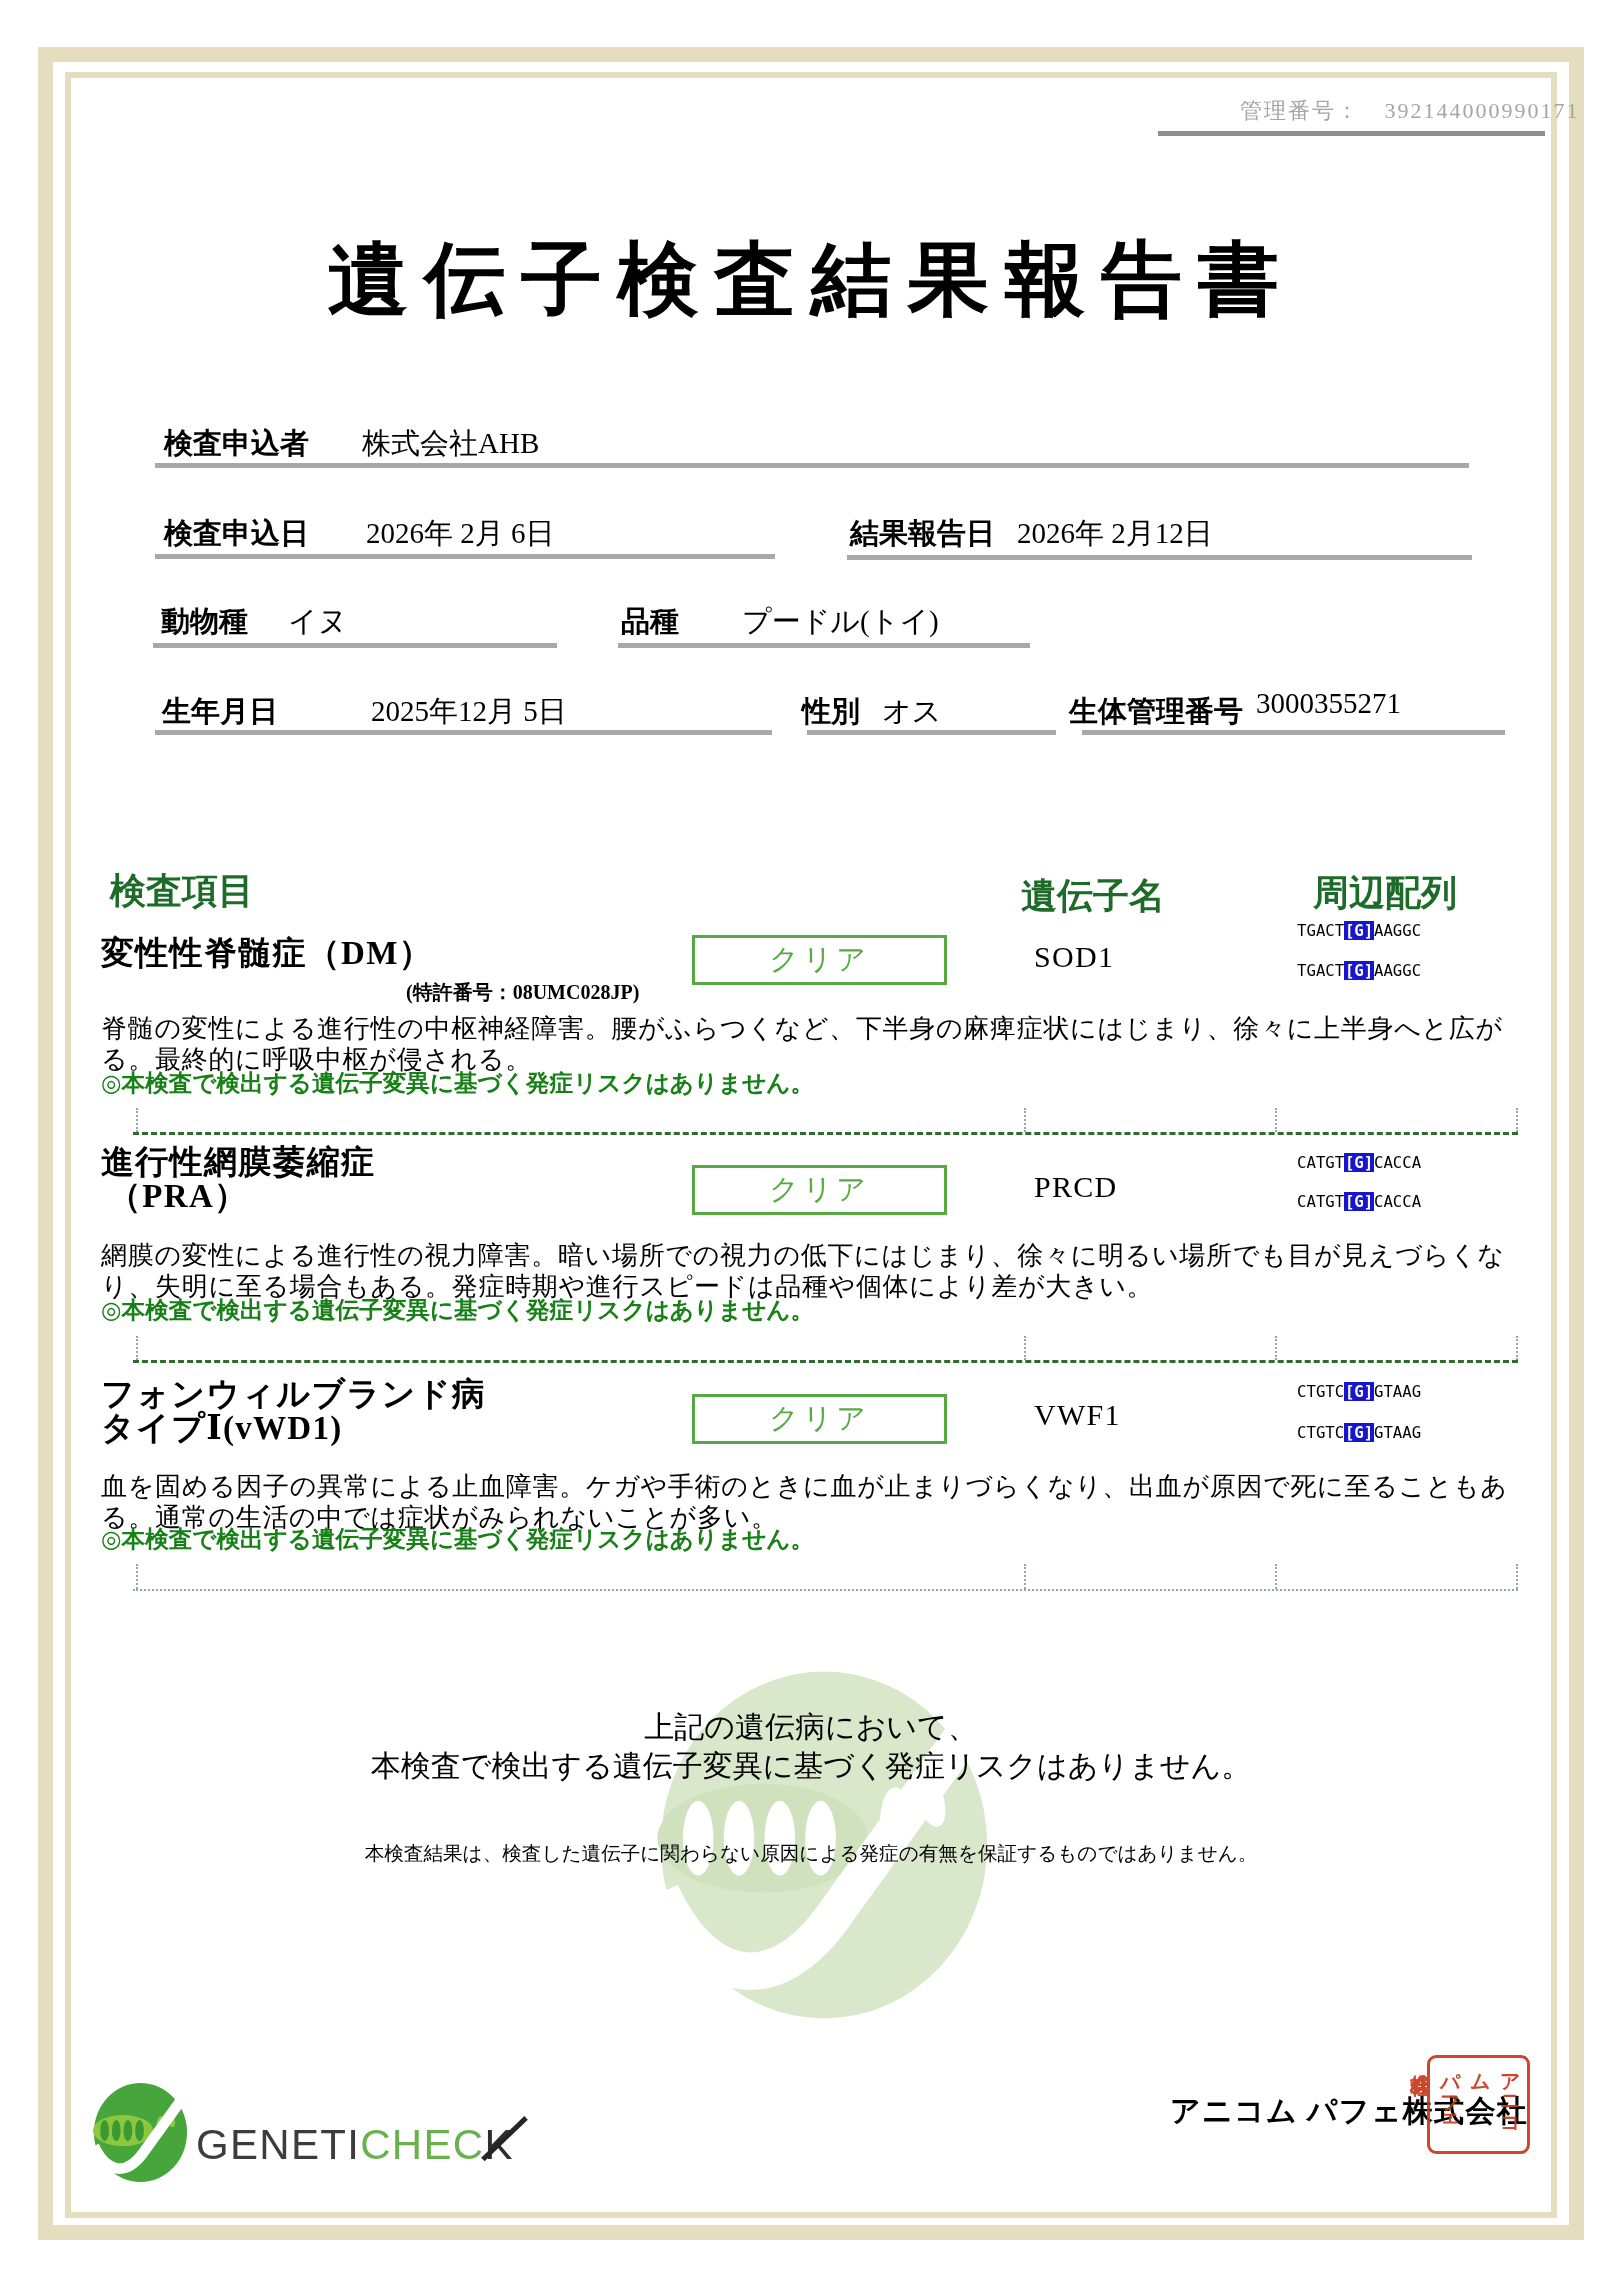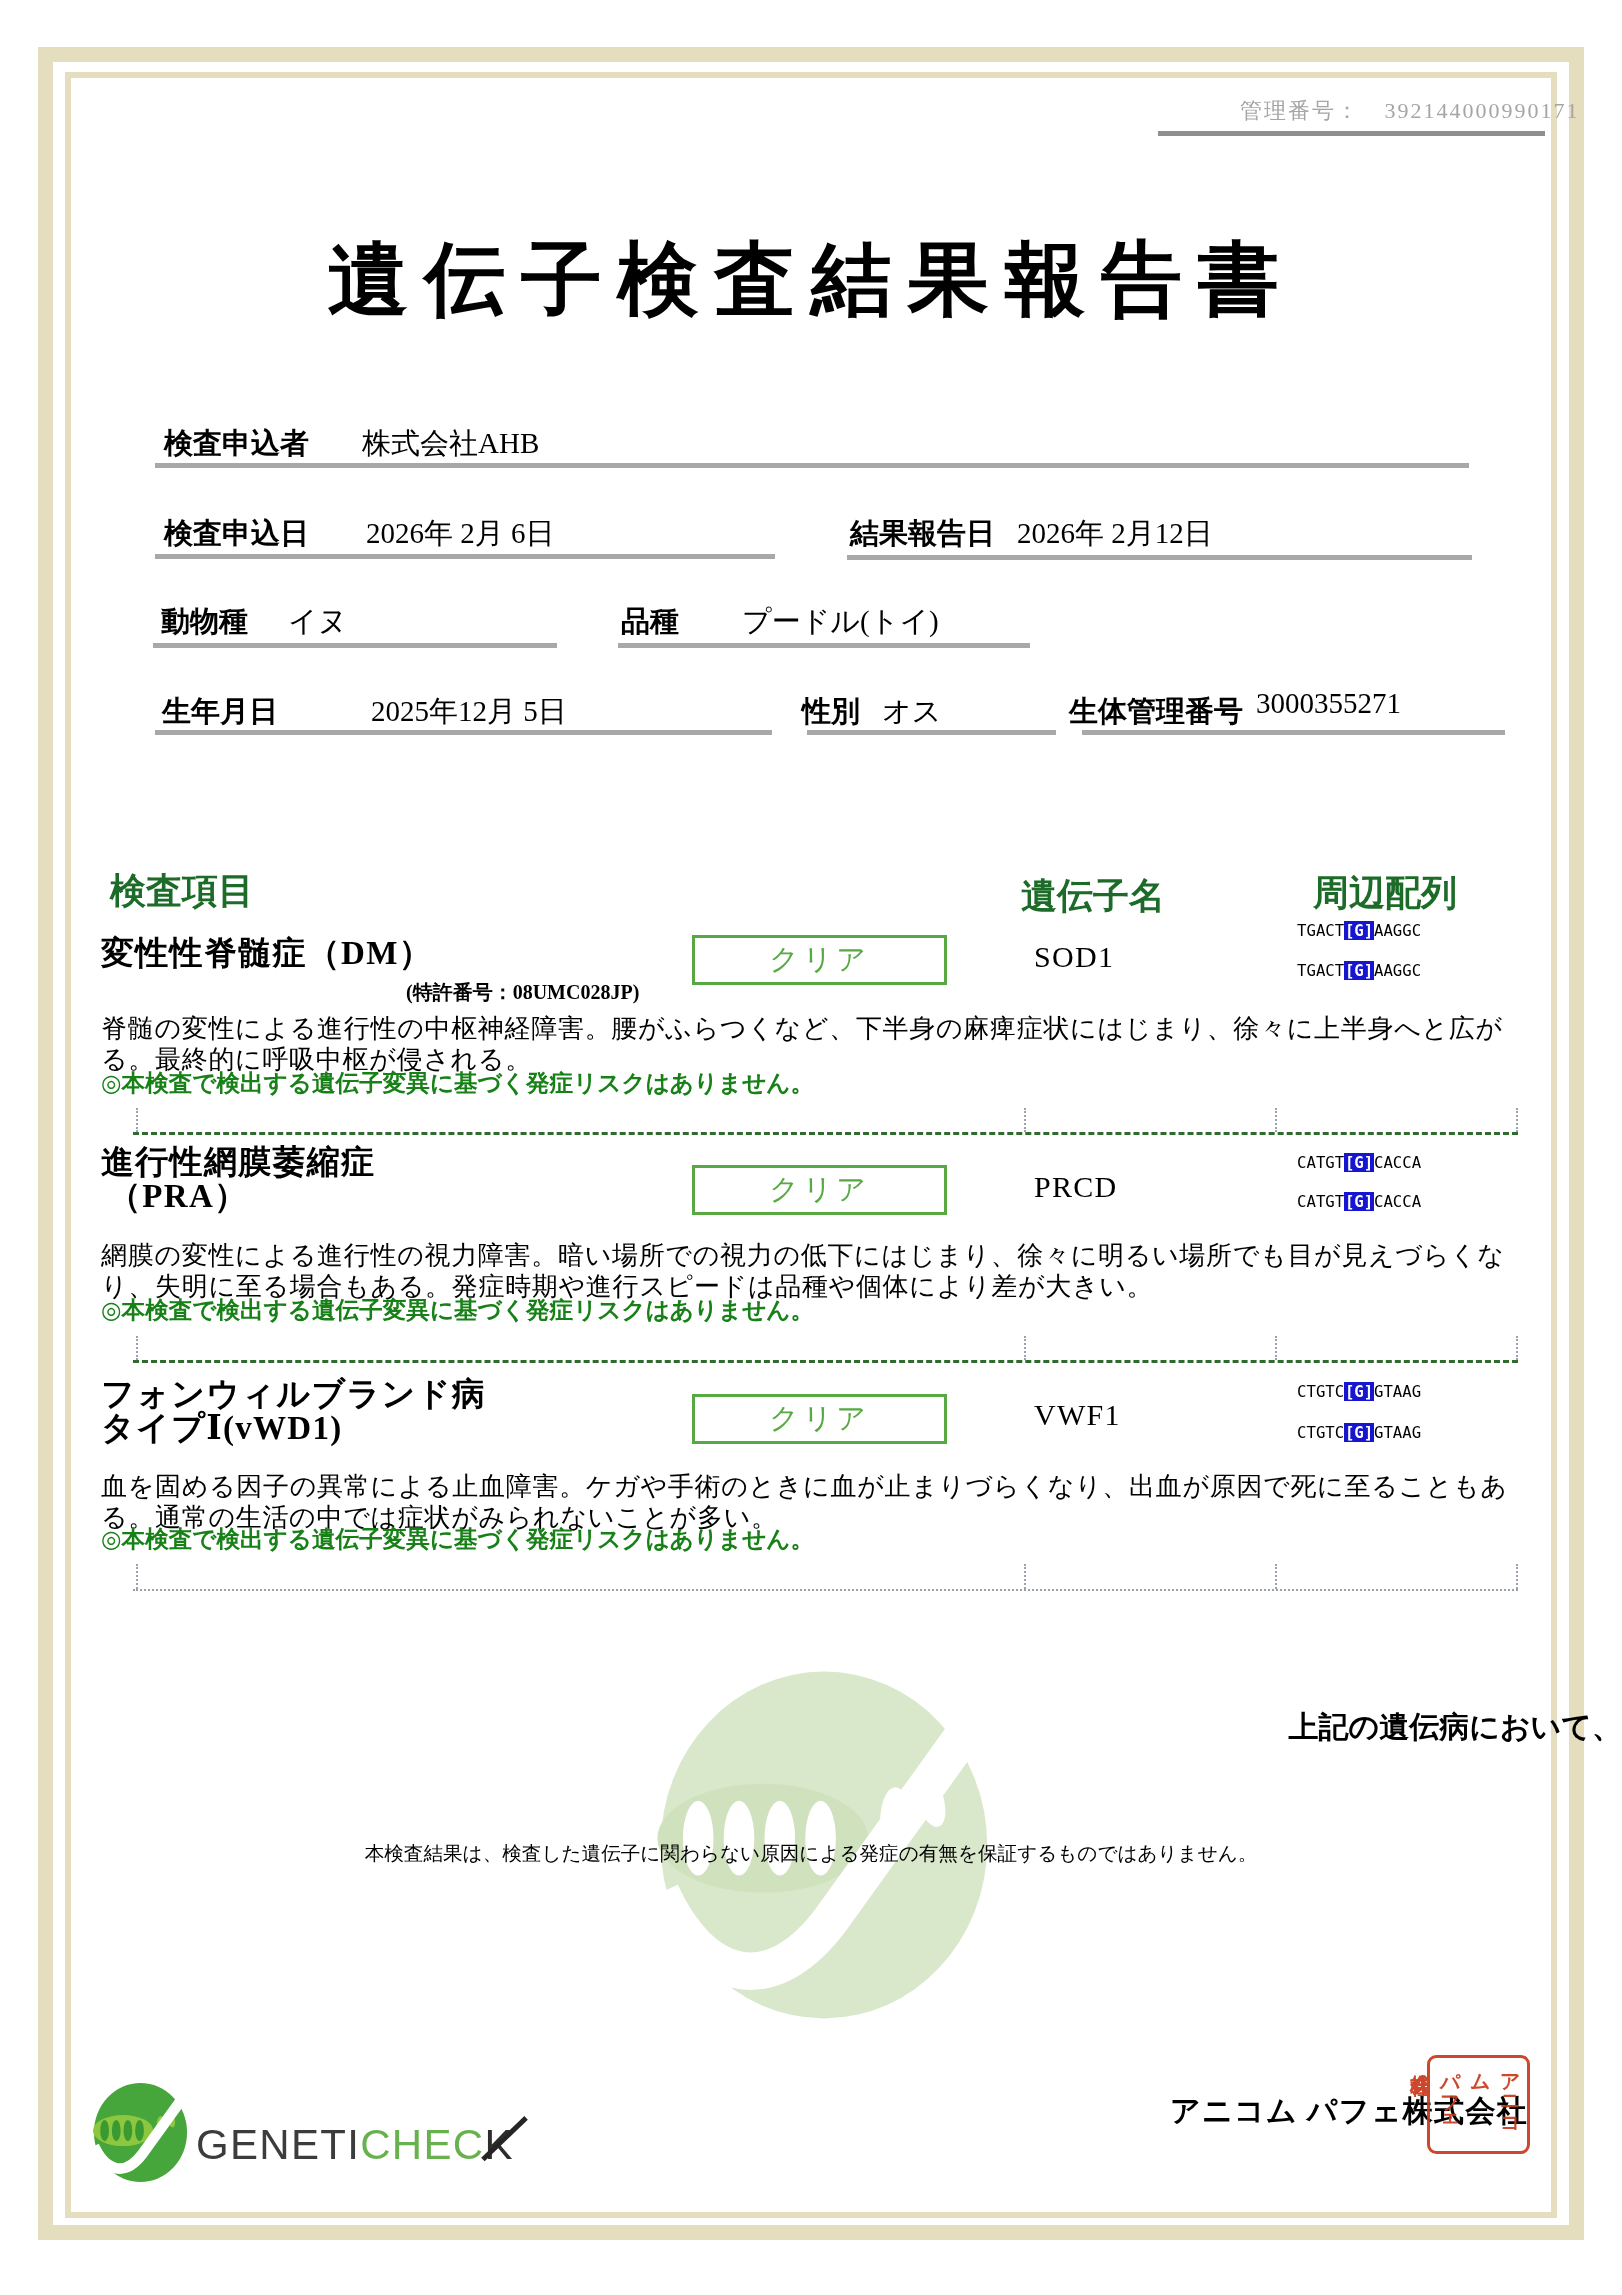--- a/index.html
+++ b/index.html
@@ -26,22 +26,22 @@
              font-size:29px;color:#58a944;letter-spacing:3.9px;cursor:pointer;}
   .gene{font-size:30px;letter-spacing:1.3px;white-space:nowrap;}
   .seq{font-family:"DejaVu Sans Mono",monospace;font-size:15.7px;white-space:nowrap;}
   .seq .hl{background:#1616d1;color:#ffffff;padding:0 0.7px;font-weight:bold;}
   .desc{font-size:26px;letter-spacing:0.7px;line-height:31px;width:1430px;}
   .risk{font-size:23.6px;font-weight:bold;color:#178017;white-space:nowrap;}
   .sep{border-bottom:3.3px dashed #2f6b2f;}
   .sep.final{border-bottom:2px dotted #99a1ab;}
   .tick{position:absolute;top:0;bottom:0;width:0;border-left:2px dotted #9aa2ae;}
   
-  .sum-big{width:100%;text-align:right;font-size:30px;
-           font-family:"Liberation Sans","DejaVu Sans",sans-serif;white-space:nowrap;font-weight:bold;}
+  .sum-big{width:100%;text-align:center;font-size:30px;
+           font-family:"Liberation Sans","DejaVu Sans",sans-serif;white-space:nowrap;}
   .sum-small{width:100%;text-align:center;font-size:19.6px;
              font-family:"Liberation Sans","DejaVu Sans",sans-serif;white-space:nowrap;}
   
   .logo-text{font-family:"Liberation Sans","DejaVu Sans",sans-serif;font-size:42px;letter-spacing:1.3px;
              color:#3c3c3c;white-space:nowrap;}
   .logo-text .green{color:#68b14e;}
   .logo-text .kdark{color:#2d2d2d;}
   .check-slash{width:60px;height:5.2px;background:#252525;transform:rotate(-44deg);transform-origin:left center;}
   .company{font-size:30px;font-weight:bold;letter-spacing:1.3px;white-space:nowrap;}
   .stamp{width:103px;height:99px;box-sizing:border-box;border:3.9px solid #c8391b;border-radius:9.2px;
@@ -165,20 +165,21 @@
     <ellipse cx="13" cy="50" rx="4.5" ry="11" fill="#ffffff"></ellipse>
     <ellipse cx="25" cy="50" rx="4.5" ry="11" fill="#ffffff"></ellipse>
     <ellipse cx="37" cy="50" rx="4.5" ry="11" fill="#ffffff"></ellipse>
     <ellipse cx="49" cy="50" rx="4.5" ry="11" fill="#ffffff"></ellipse>
     <ellipse cx="71" cy="45" rx="4.5" ry="10" fill="#ffffff"></ellipse>
     <ellipse cx="81" cy="38" rx="4" ry="9" fill="#ffffff" transform="rotate(-18 81 38)"></ellipse>
     <path d="M2,66 C14,92 34,98 52,74 C68,52 82,32 98,10" stroke="#ffffff" stroke-width="11" fill="none"></path>
   </svg>
 
   <div class="abs sum-big" style="left:0;top:1707px;">上記の遺伝病において、</div>
+  <div class="abs sum-big" style="left:0;top:1746px;">本検査で検出する遺伝子変異に基づく発症リスクはありません。</div>
   <div class="abs sum-small" style="left:0;top:1840px;">本検査結果は、検査した遺伝子に関わらない原因による発症の有無を保証するものではありません。</div>
 
   <svg class="abs" style="left:92px;top:2082px;" width="97" height="101" viewBox="0 0 100 104">
     <ellipse cx="50" cy="52" rx="48" ry="51" fill="#46a63c"></ellipse>
     <ellipse cx="32" cy="50" rx="31" ry="16" fill="#8dc63f"></ellipse>
     <ellipse cx="13" cy="50" rx="4.5" ry="11" fill="#3a9a31"></ellipse>
     <ellipse cx="25" cy="50" rx="4.5" ry="11" fill="#3a9a31"></ellipse>
     <ellipse cx="37" cy="50" rx="4.5" ry="11" fill="#3a9a31"></ellipse>
     <ellipse cx="49" cy="50" rx="4.5" ry="11" fill="#3a9a31"></ellipse>
     <ellipse cx="71" cy="45" rx="4.5" ry="10" fill="#8dc63f"></ellipse>

